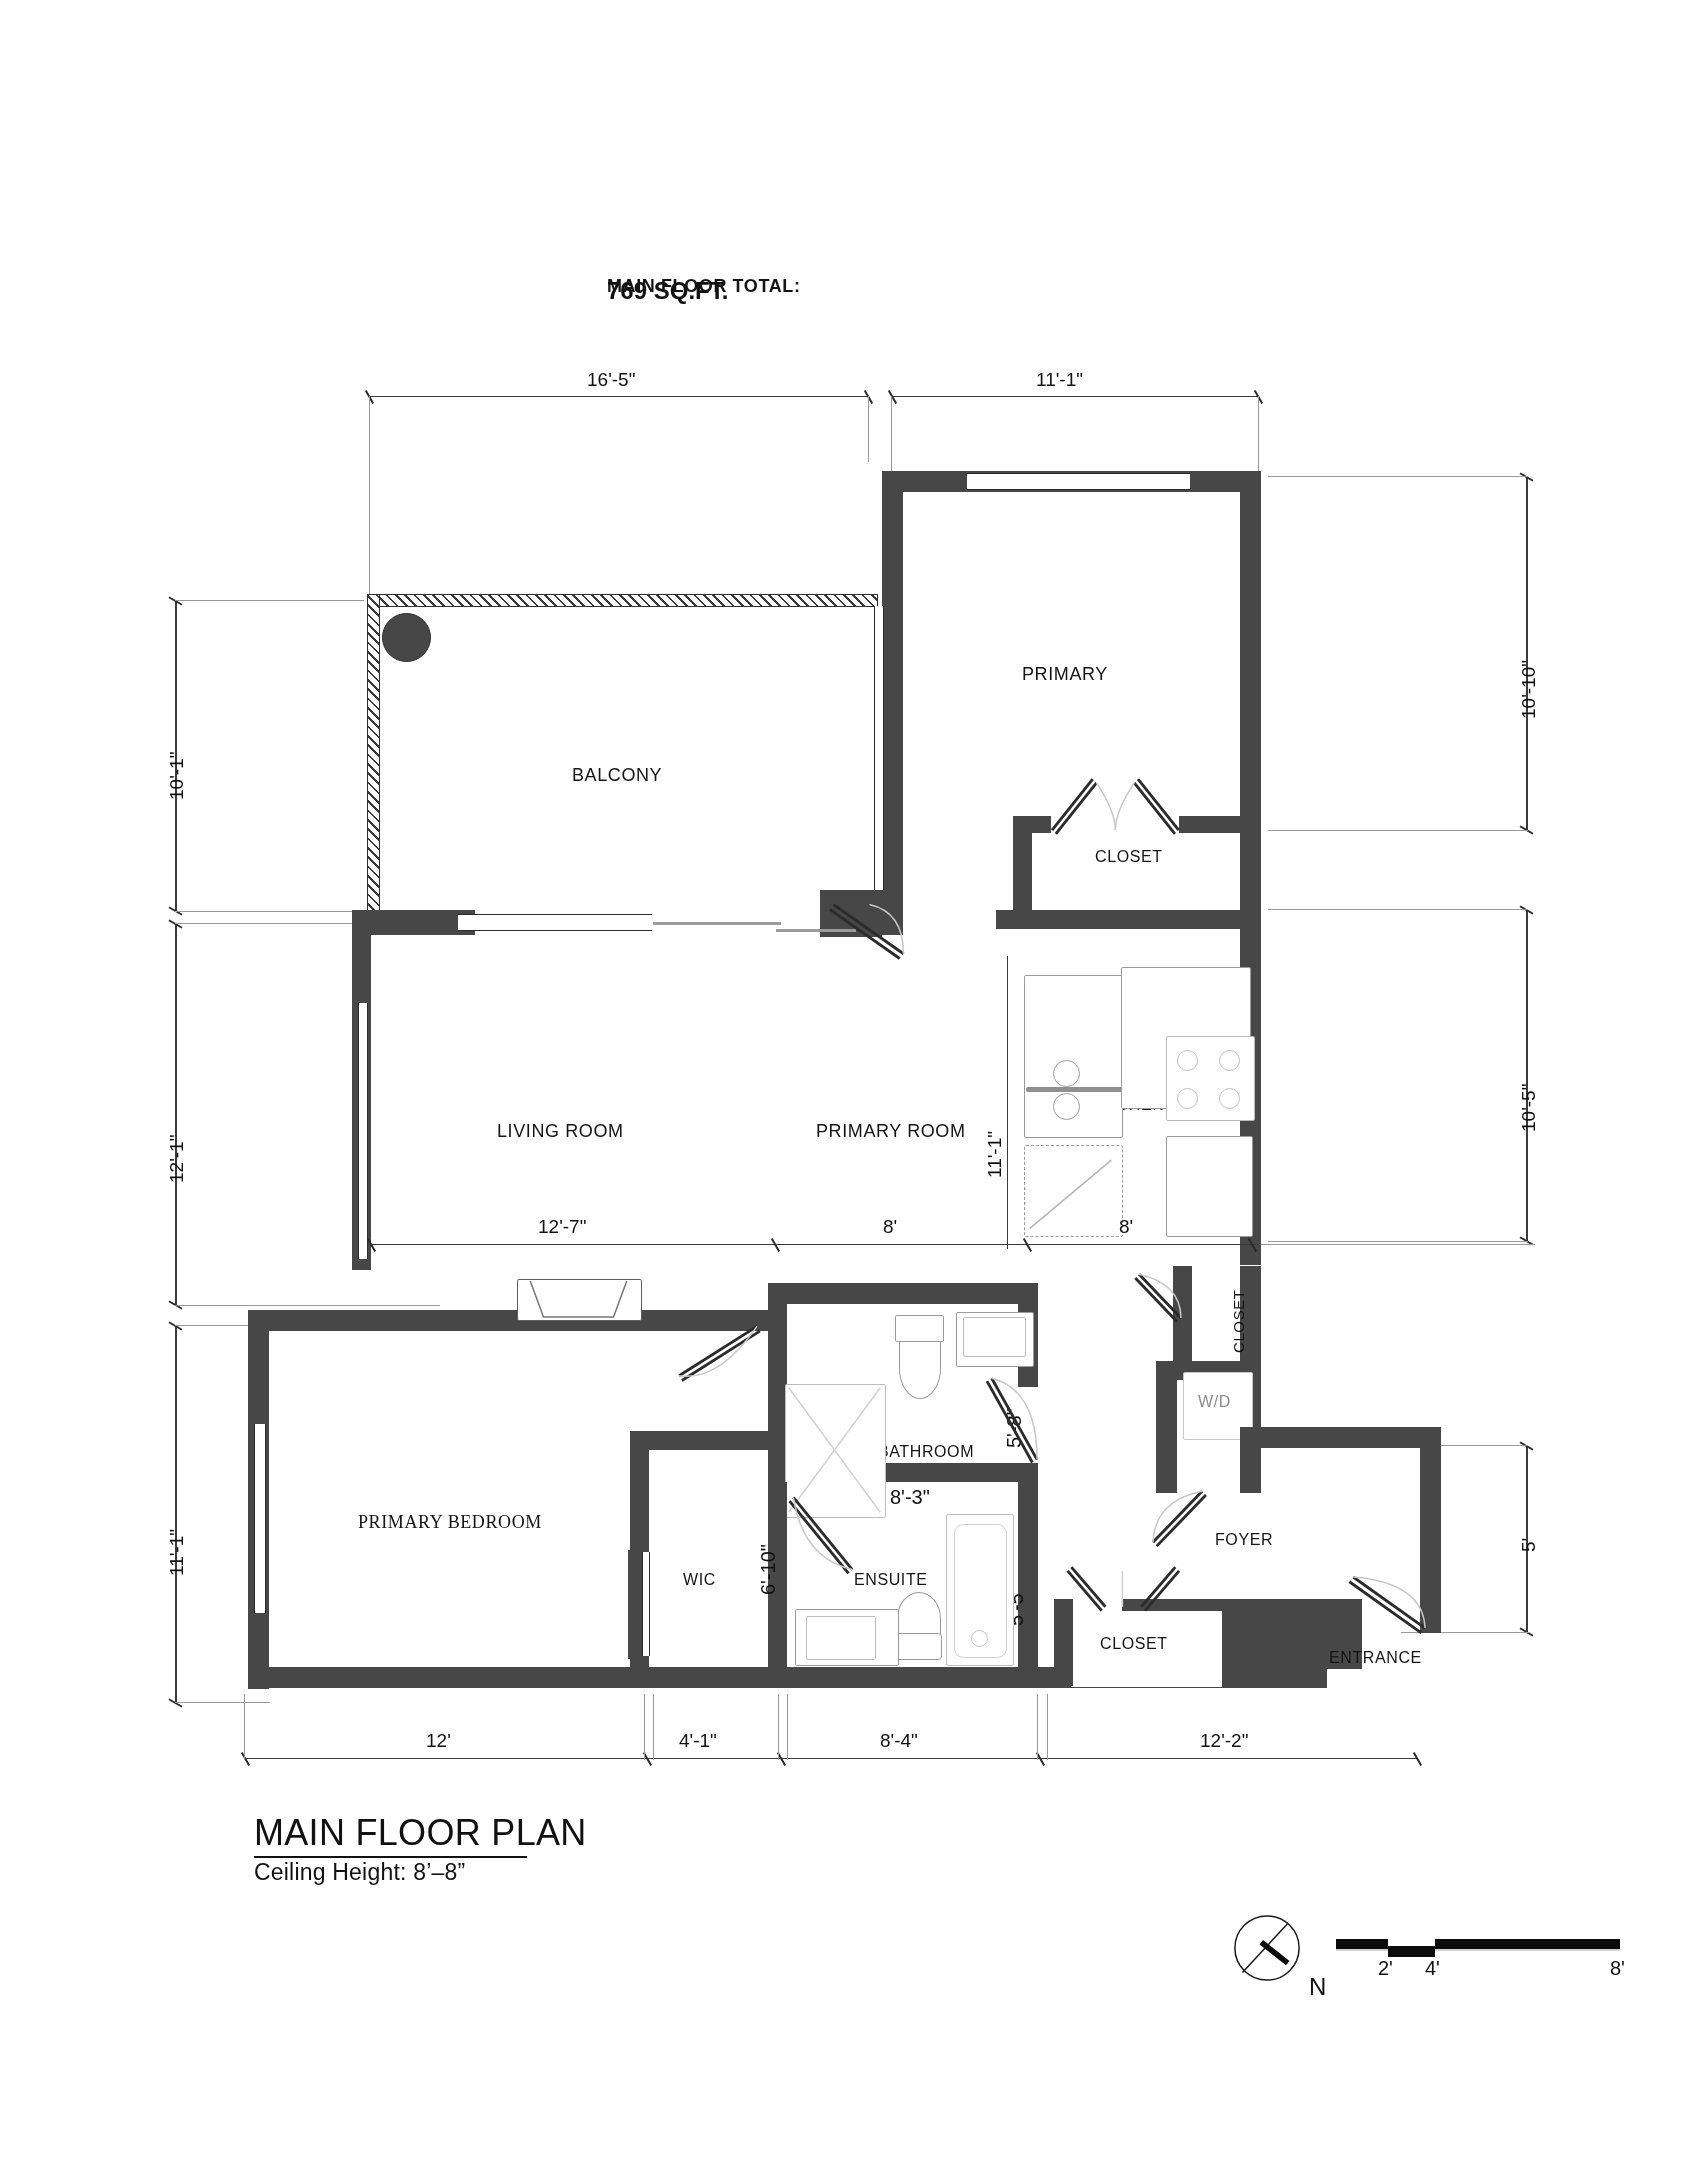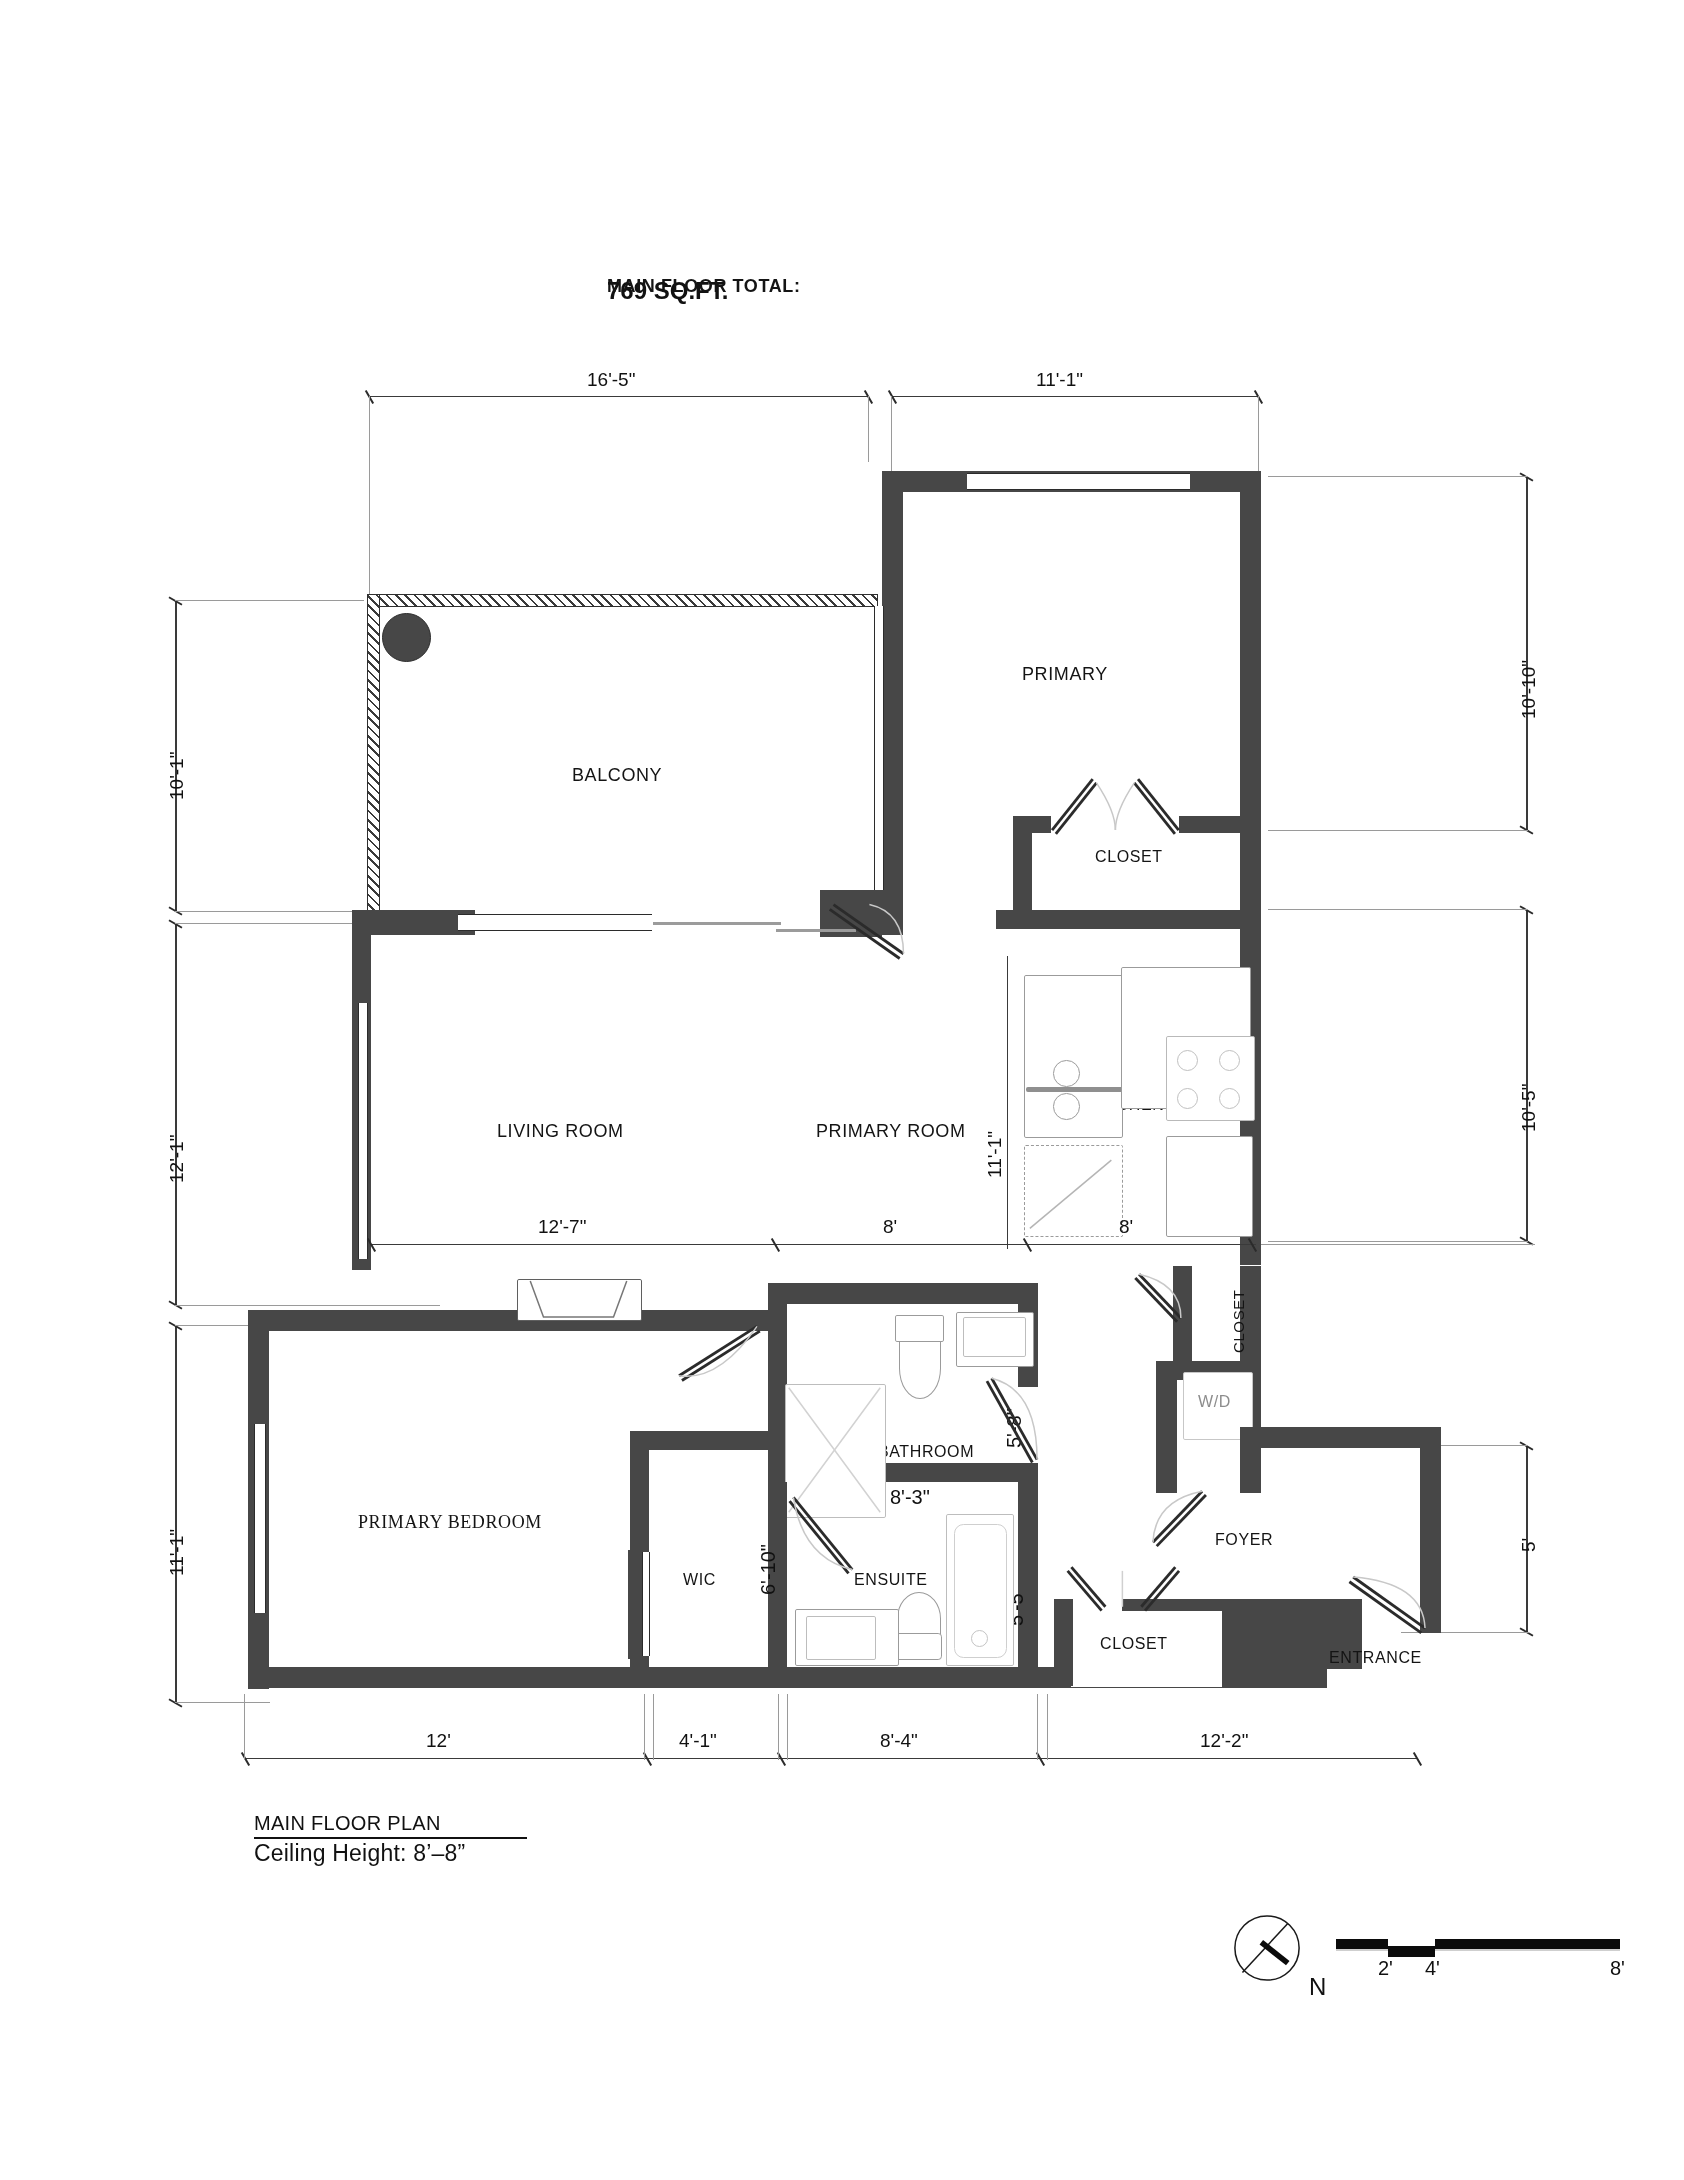--- a/index.html
+++ b/index.html
@@ -34,21 +34,21 @@
       repeating-linear-gradient(45deg,#3a3a3a 0 1.9px,#ffffff 1.9px 6.6px);
       border:0.9px solid #2f2f2f;box-sizing:border-box;}
 
   .win{position:absolute;background:#fff;border-top:1.9px solid #2b2b2b;border-bottom:1.9px solid #2b2b2b;}
   .fixture{position:absolute;border:1.5px solid #9b9b9b;background:#fff;border-radius:1.9px;}
   .fixture.round{border-radius:50%;}
   .circle{position:absolute;border:1.5px solid #9b9b9b;border-radius:50%;}
 
   
   .footer{position:absolute;left:254px;top:1812px;}
-  .footer .fl1{font-size:20px;letter-spacing:0.3px;}
+  .footer .fl1{font-size:36px;letter-spacing:0.3px;}
   .footer .fhr{height:1.9px;background:#111;margin:1.9px 0 0.9px 0;width:273px;}
   .footer .fl2{font-size:23px;letter-spacing:0.2px;}
 
   .compass{position:absolute;left:1233px;top:1914px;width:68px;height:68px;}
   .nlabel{position:absolute;left:1309px;top:1973px;font-size:24px;}
   .scalebar{position:absolute;left:1336px;top:1936px;}
   .sb-seg{position:absolute;height:10.4px;background:#0b0b0b;}
   .sb-base{position:absolute;height:1.9px;background:#cfcfcf;}
   .sb-txt{position:absolute;font-size:20px;}
 </style>

